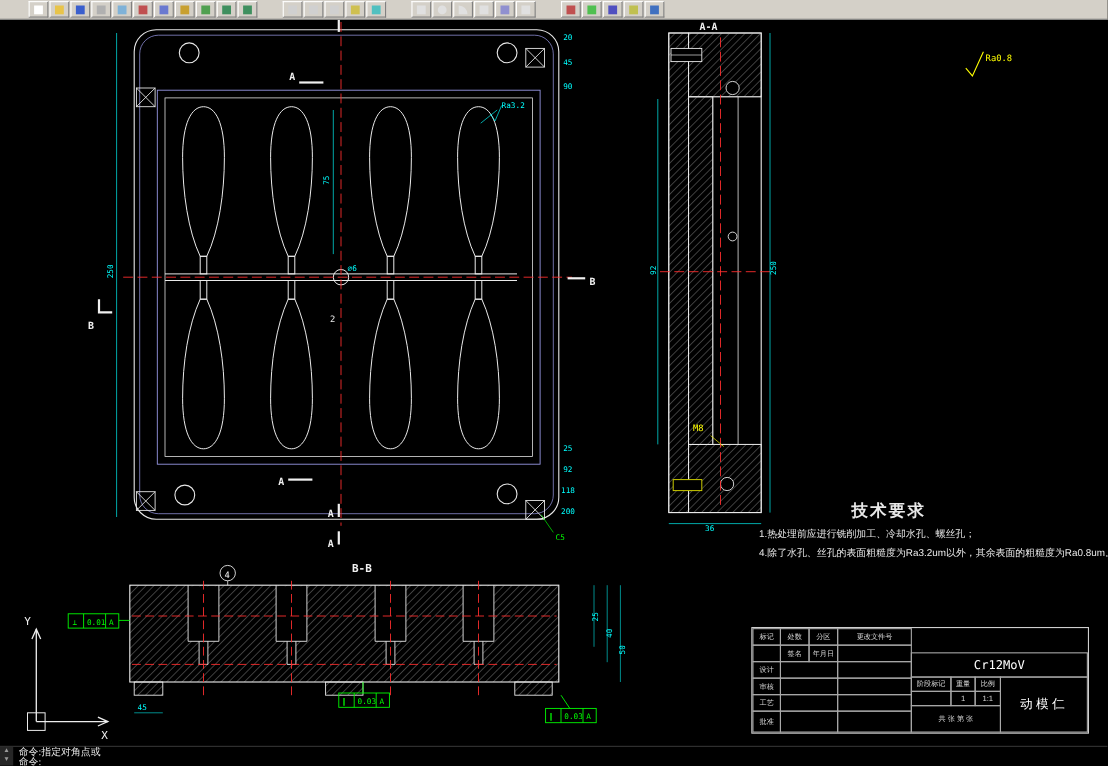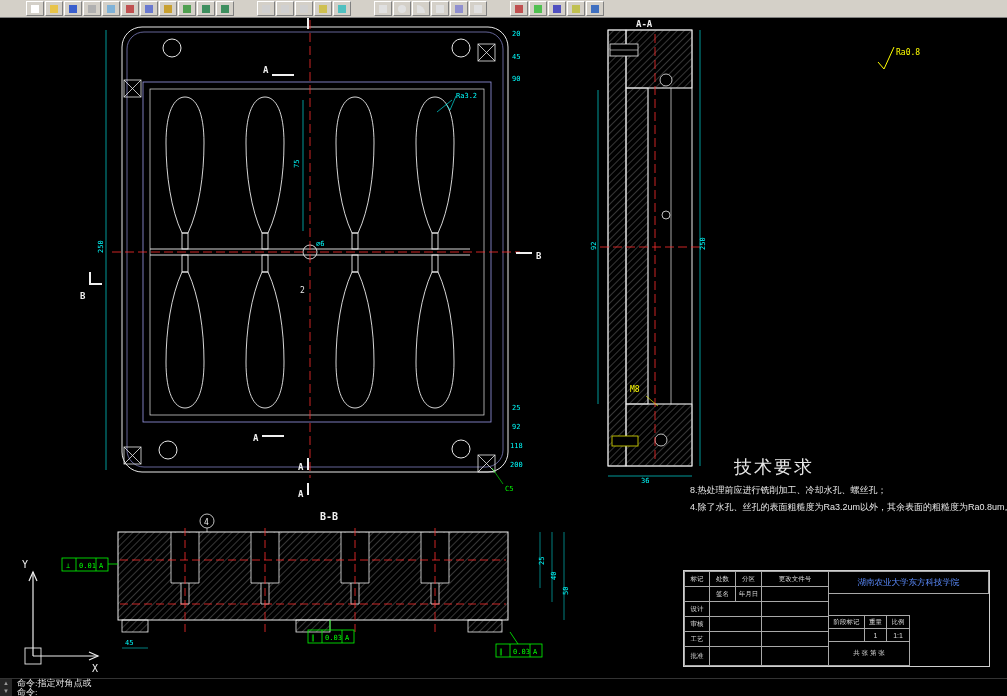--- a/index.html
+++ b/index.html
@@ -8,21 +8,21 @@
   .toolbar{position:absolute;top:0;left:0;width:1007px;height:17px;background:#d4d0c8;
            border-bottom:1px solid #7f7f7f;display:flex;align-items:center;z-index:6;padding-left:26px}
   .tbtn{width:16px;height:13px;background:#d4d0c8;border-top:1px solid #fff;border-left:1px solid #fff;
         border-right:1px solid #808080;border-bottom:1px solid #808080;margin-right:1px;
         display:flex;align-items:center;justify-content:center;flex:none}
   .chip{width:8px;height:8px}
   .tsep{width:22px;flex:none}
   svg.dwg{position:absolute;left:0;top:0;z-index:1}
   svg text{font-family:"DejaVu Sans Mono",monospace}
   .tech{position:absolute;left:690px;top:455px;width:312px;z-index:2;color:#e8e8e8}
-  .tech-title{font-size:18px;font-weight:normal;margin-left:44px;letter-spacing:2px;margin-bottom:3px}
+  .tech-title{font-size:15px;font-weight:bold;margin-left:84px;letter-spacing:2px;margin-bottom:3px}
   .tech-item{font-size:9px;line-height:16.5px;white-space:nowrap}
   .tb{position:absolute;left:683px;top:570px;width:305px;height:95px;border:1px solid #cfcfcf;z-index:2}
   .tc{position:absolute;border:1px solid #a8a8a8;box-sizing:border-box;font-size:6.5px;color:#d8d8d8;
       display:flex;align-items:center;justify-content:center;overflow:hidden;white-space:nowrap}
   .cmdbar{position:absolute;left:0;top:678px;width:1007px;height:18px;background:#000;z-index:5;
           border-top:1px solid #333;display:flex}
   .cmd-scroll{width:12px;height:18px;background:#262626;color:#9a9a9a;font-size:6px;line-height:8px;
               text-align:center;flex:none}
   .cmd-lines{padding-left:5px;color:#e8e8e8;font-family:Liberation Serif, serif;font-size:9px;line-height:9px}
 </style>
@@ -346,21 +346,21 @@
     <line x1="33" y1="656" x2="98" y2="656"></line>
     <polyline points="89,652 98,656 89,660"></polyline>
     <rect x="25" y="648" width="16" height="16" stroke-width="0.9"></rect>
   </g>
   <text fill="#f0f0f0" font-size="10" x="22" y="568">Y</text>
   <text fill="#f0f0f0" font-size="10" x="92" y="672">X</text>
 </svg>
 
 <div class="tech">
   <div class="tech-title">技术要求</div>
-  <div class="tech-item">8.热处理前应进行铣削加工、冷却水孔、螺丝孔；</div>
+  <div class="tech-item">1.热处理前应进行铣削加工、冷却水孔、螺丝孔；</div>
   <div class="tech-item">4.除了水孔、丝孔的表面粗糙度为Ra3.2um以外，其余表面的粗糙度为Ra0.8um。</div>
 </div>
 
 <div class="tb">
 
   <div class="tc" style="left:0;top:0;width:26px;height:16px">标记</div>
   <div class="tc" style="left:25px;top:0;width:27px;height:16px">处数</div>
   <div class="tc" style="left:51px;top:0;width:27px;height:16px">分区</div>
   <div class="tc" style="left:77px;top:0;width:68px;height:16px">更改文件号</div>
   <div class="tc" style="left:0;top:15px;width:26px;height:16px"></div>
@@ -373,28 +373,29 @@
   <div class="tc" style="left:0;top:45px;width:26px;height:16px">审核</div>
   <div class="tc" style="left:25px;top:45px;width:53px;height:16px"></div>
   <div class="tc" style="left:77px;top:45px;width:68px;height:16px"></div>
   <div class="tc" style="left:0;top:60px;width:26px;height:16px">工艺</div>
   <div class="tc" style="left:25px;top:60px;width:53px;height:16px"></div>
   <div class="tc" style="left:77px;top:60px;width:68px;height:16px"></div>
   <div class="tc" style="left:0;top:75px;width:26px;height:20px">批准</div>
   <div class="tc" style="left:25px;top:75px;width:53px;height:20px"></div>
   <div class="tc" style="left:77px;top:75px;width:68px;height:20px"></div>
 
-  <div class="tc" style="left:144px;top:0;width:161px;height:23px;color:#5b8cff;font-size:8.5px">湖南农业大学东方科技学院</div>
+  <div class="tc" style="left:144px;top:22px;width:161px;height:23px;color:#ffffff;font-size:11px;font-family:'DejaVu Sans Mono',monospace">Cr12MoV</div>
   <div class="tc" style="left:144px;top:44px;width:37px;height:14px">阶段标记</div>
   <div class="tc" style="left:180px;top:44px;width:23px;height:14px">重量</div>
   <div class="tc" style="left:202px;top:44px;width:24px;height:14px">比例</div>
   <div class="tc" style="left:144px;top:57px;width:37px;height:14px"></div>
   <div class="tc" style="left:180px;top:57px;width:23px;height:14px;font-size:7px">1</div>
   <div class="tc" style="left:202px;top:57px;width:24px;height:14px;font-size:7px">1:1</div>
   <div class="tc" style="left:144px;top:70px;width:82px;height:25px">共 张 第 张</div>
+  <div class="tc" style="left:225px;top:44px;width:80px;height:51px;color:#ffffff;font-size:11.5px;letter-spacing:3px">动模仁</div>
 </div>
 
 <div class="cmdbar">
   <div class="cmd-scroll">▲<br>▼</div>
   <div class="cmd-lines">
     <div>命令:指定对角点或</div>
     <div>命令:</div>
   </div>
 </div>
 

